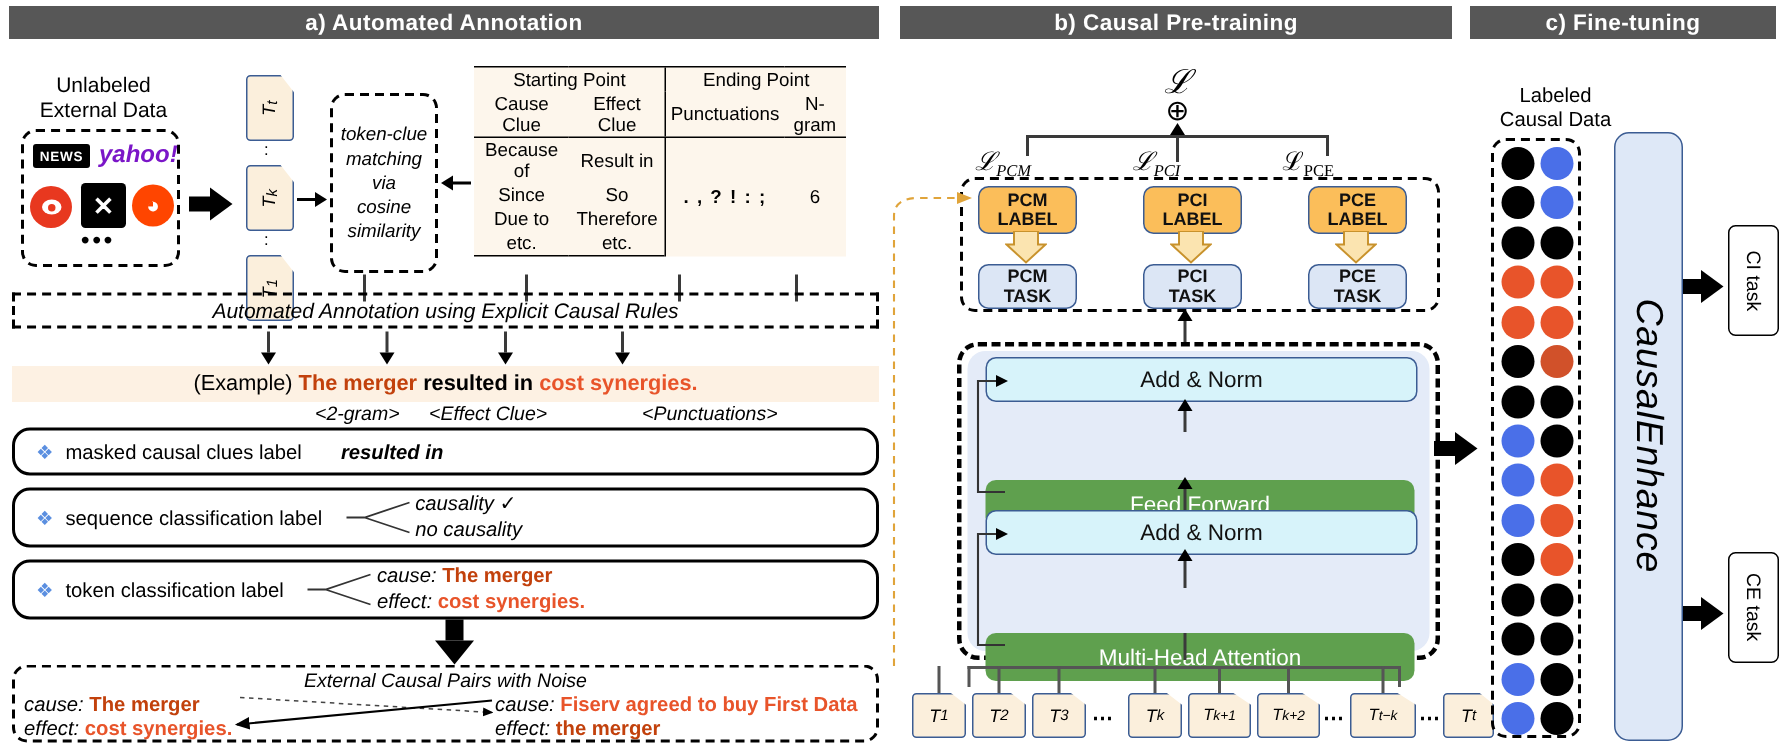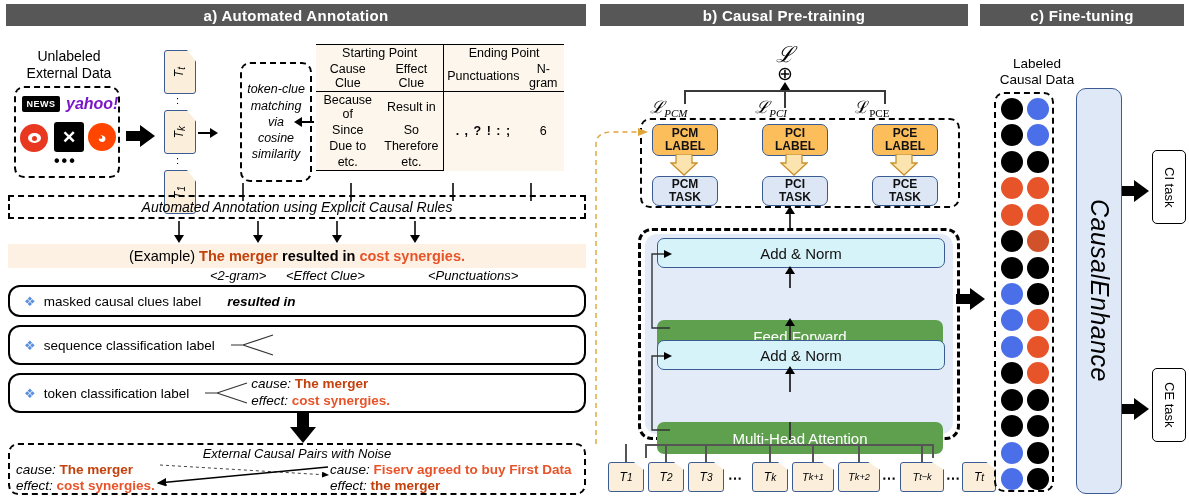--- a/index.html
+++ b/index.html
@@ -131,21 +131,21 @@
 <div class="abs" style="left:176px;top:157px;font-size:11px;line-height:.55;text-align:center;">:</div>
 <div class="abs tokbox clip" style="left:164px;top:136px;width:32px;height:44px;border-radius:3px;margin-top:34px;">
   <span class="tok-rot">T<sub>1</sub></span>
 </div>
 
 <div class="abs" style="left:198px;top:128px;display:flex;align-items:center;">
   <div class="hstem" style="width:12px;background:#000;height:2.5px;"></div>
     <div class="thin-arrow-r"></div>
 </div>
 
-<div class="abs dash-box" style="left:220px;top:62px;width:72px;height:120px;display:flex;flex-direction:column;align-items:center;justify-content:center;font-style:italic;font-size:12.5px;line-height:1.3;margin-left:20px;">
+<div class="abs dash-box" style="left:220px;top:62px;width:72px;height:120px;display:flex;flex-direction:column;align-items:center;justify-content:center;font-style:italic;font-size:12.5px;line-height:1.3;">
   <div>token-clue</div>
   <div>matching</div>
   <div>via</div>
   <div>cosine</div>
   <div>similarity</div>
 </div>
 
 <div class="abs" style="left:294px;top:117px;display:flex;align-items:center;">
   <div class="thin-arrow-l"></div>
     <div class="hstem" style="width:12px;background:#000;height:2.5px;"></div>
@@ -232,20 +232,27 @@
   </div>
 </div>
 
 <div class="abs round-box" style="left:8px;top:325px;width:578px;height:40px;">
   <div class="lrow">
     <span class="diamond">❖</span>
     <span style="margin-left:8px;">sequence classification label</span>
     <svg width="46" height="30" style="margin-left:14px;">
       <path d="M2,15 L14,15 L44,5 M14,15 L44,25" stroke="#333" stroke-width="1.2" fill="none"></path>
       </svg>
+    <span style="margin-left:2px;">
+      <div class="ital" style="line-height:1.25;font-size:13.5px;">
+        <span>causality</span>
+        <span style="font-style:normal;">✓</span>
+      </div>
+      <div class="ital" style="line-height:1.25;font-size:13.5px;">no causality</div>
+    </span>
   </div>
 </div>
 
 <div class="abs round-box" style="left:8px;top:373px;width:578px;height:40px;">
   <div class="lrow">
     <span class="diamond">❖</span>
     <span style="margin-left:8px;">token classification label</span>
     <svg width="46" height="30" style="margin-left:14px;">
       <path d="M2,15 L14,15 L44,5 M14,15 L44,25" stroke="#333" stroke-width="1.2" fill="none"></path>
       </svg>

